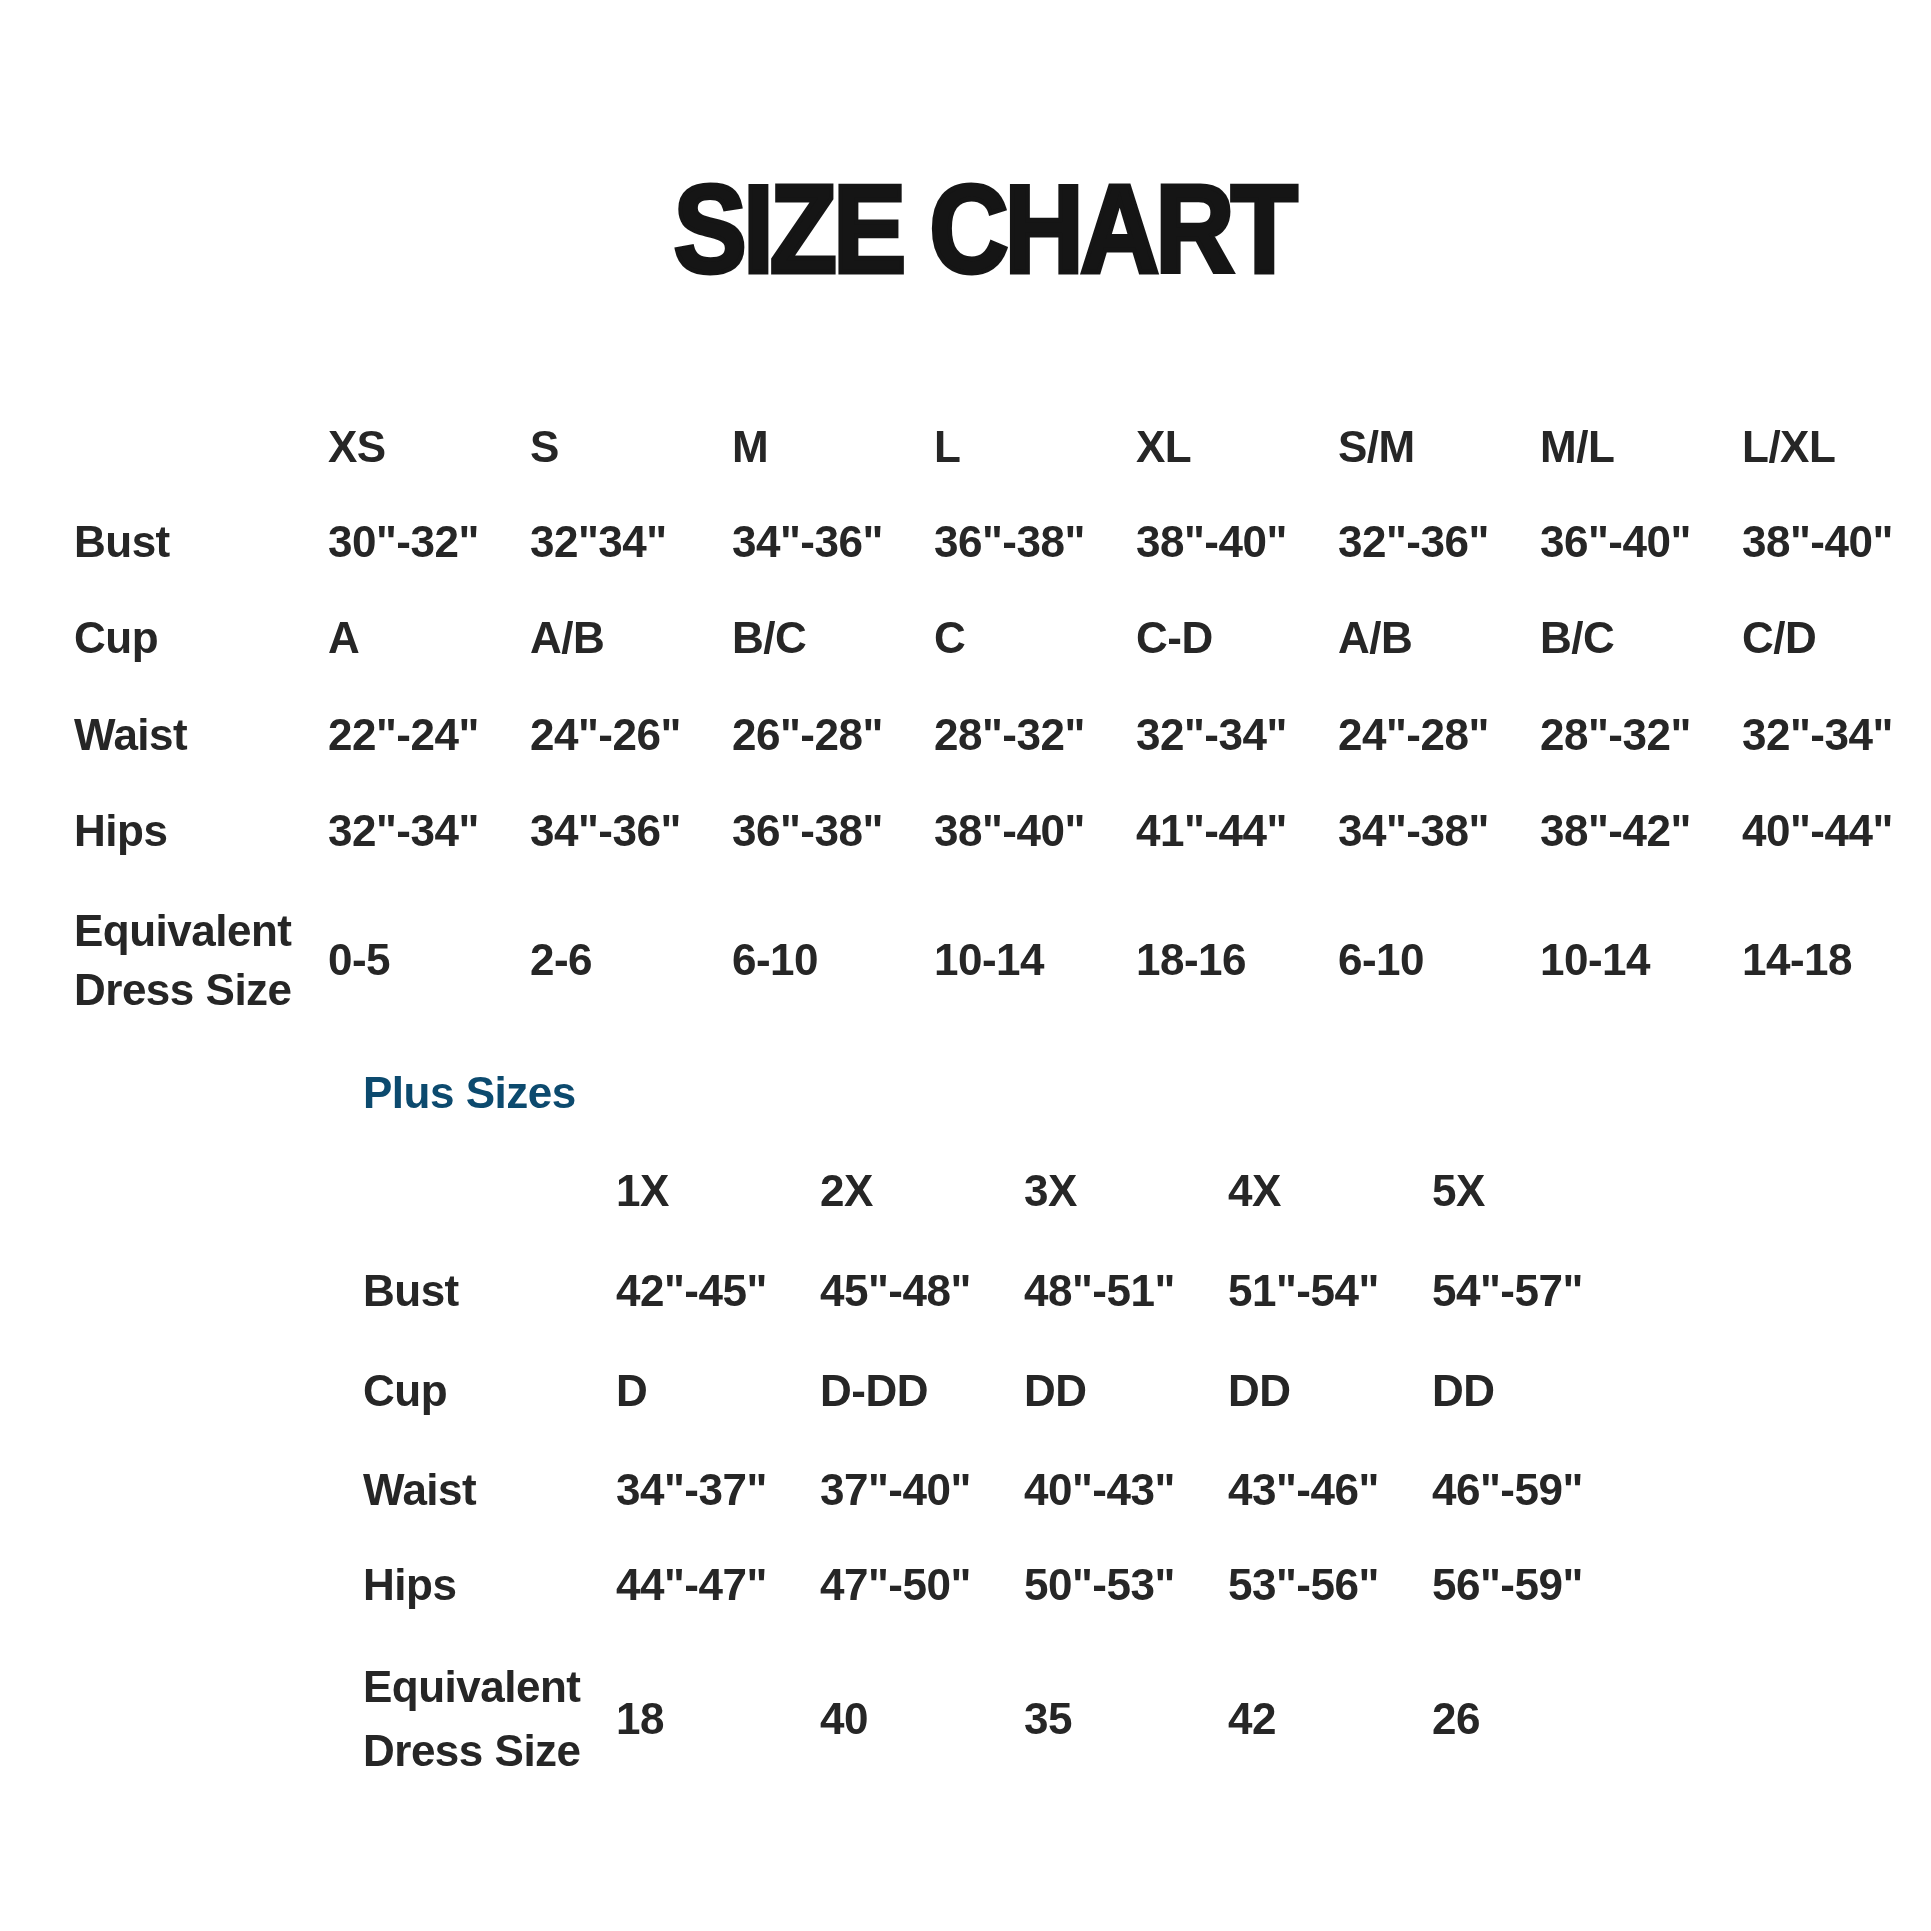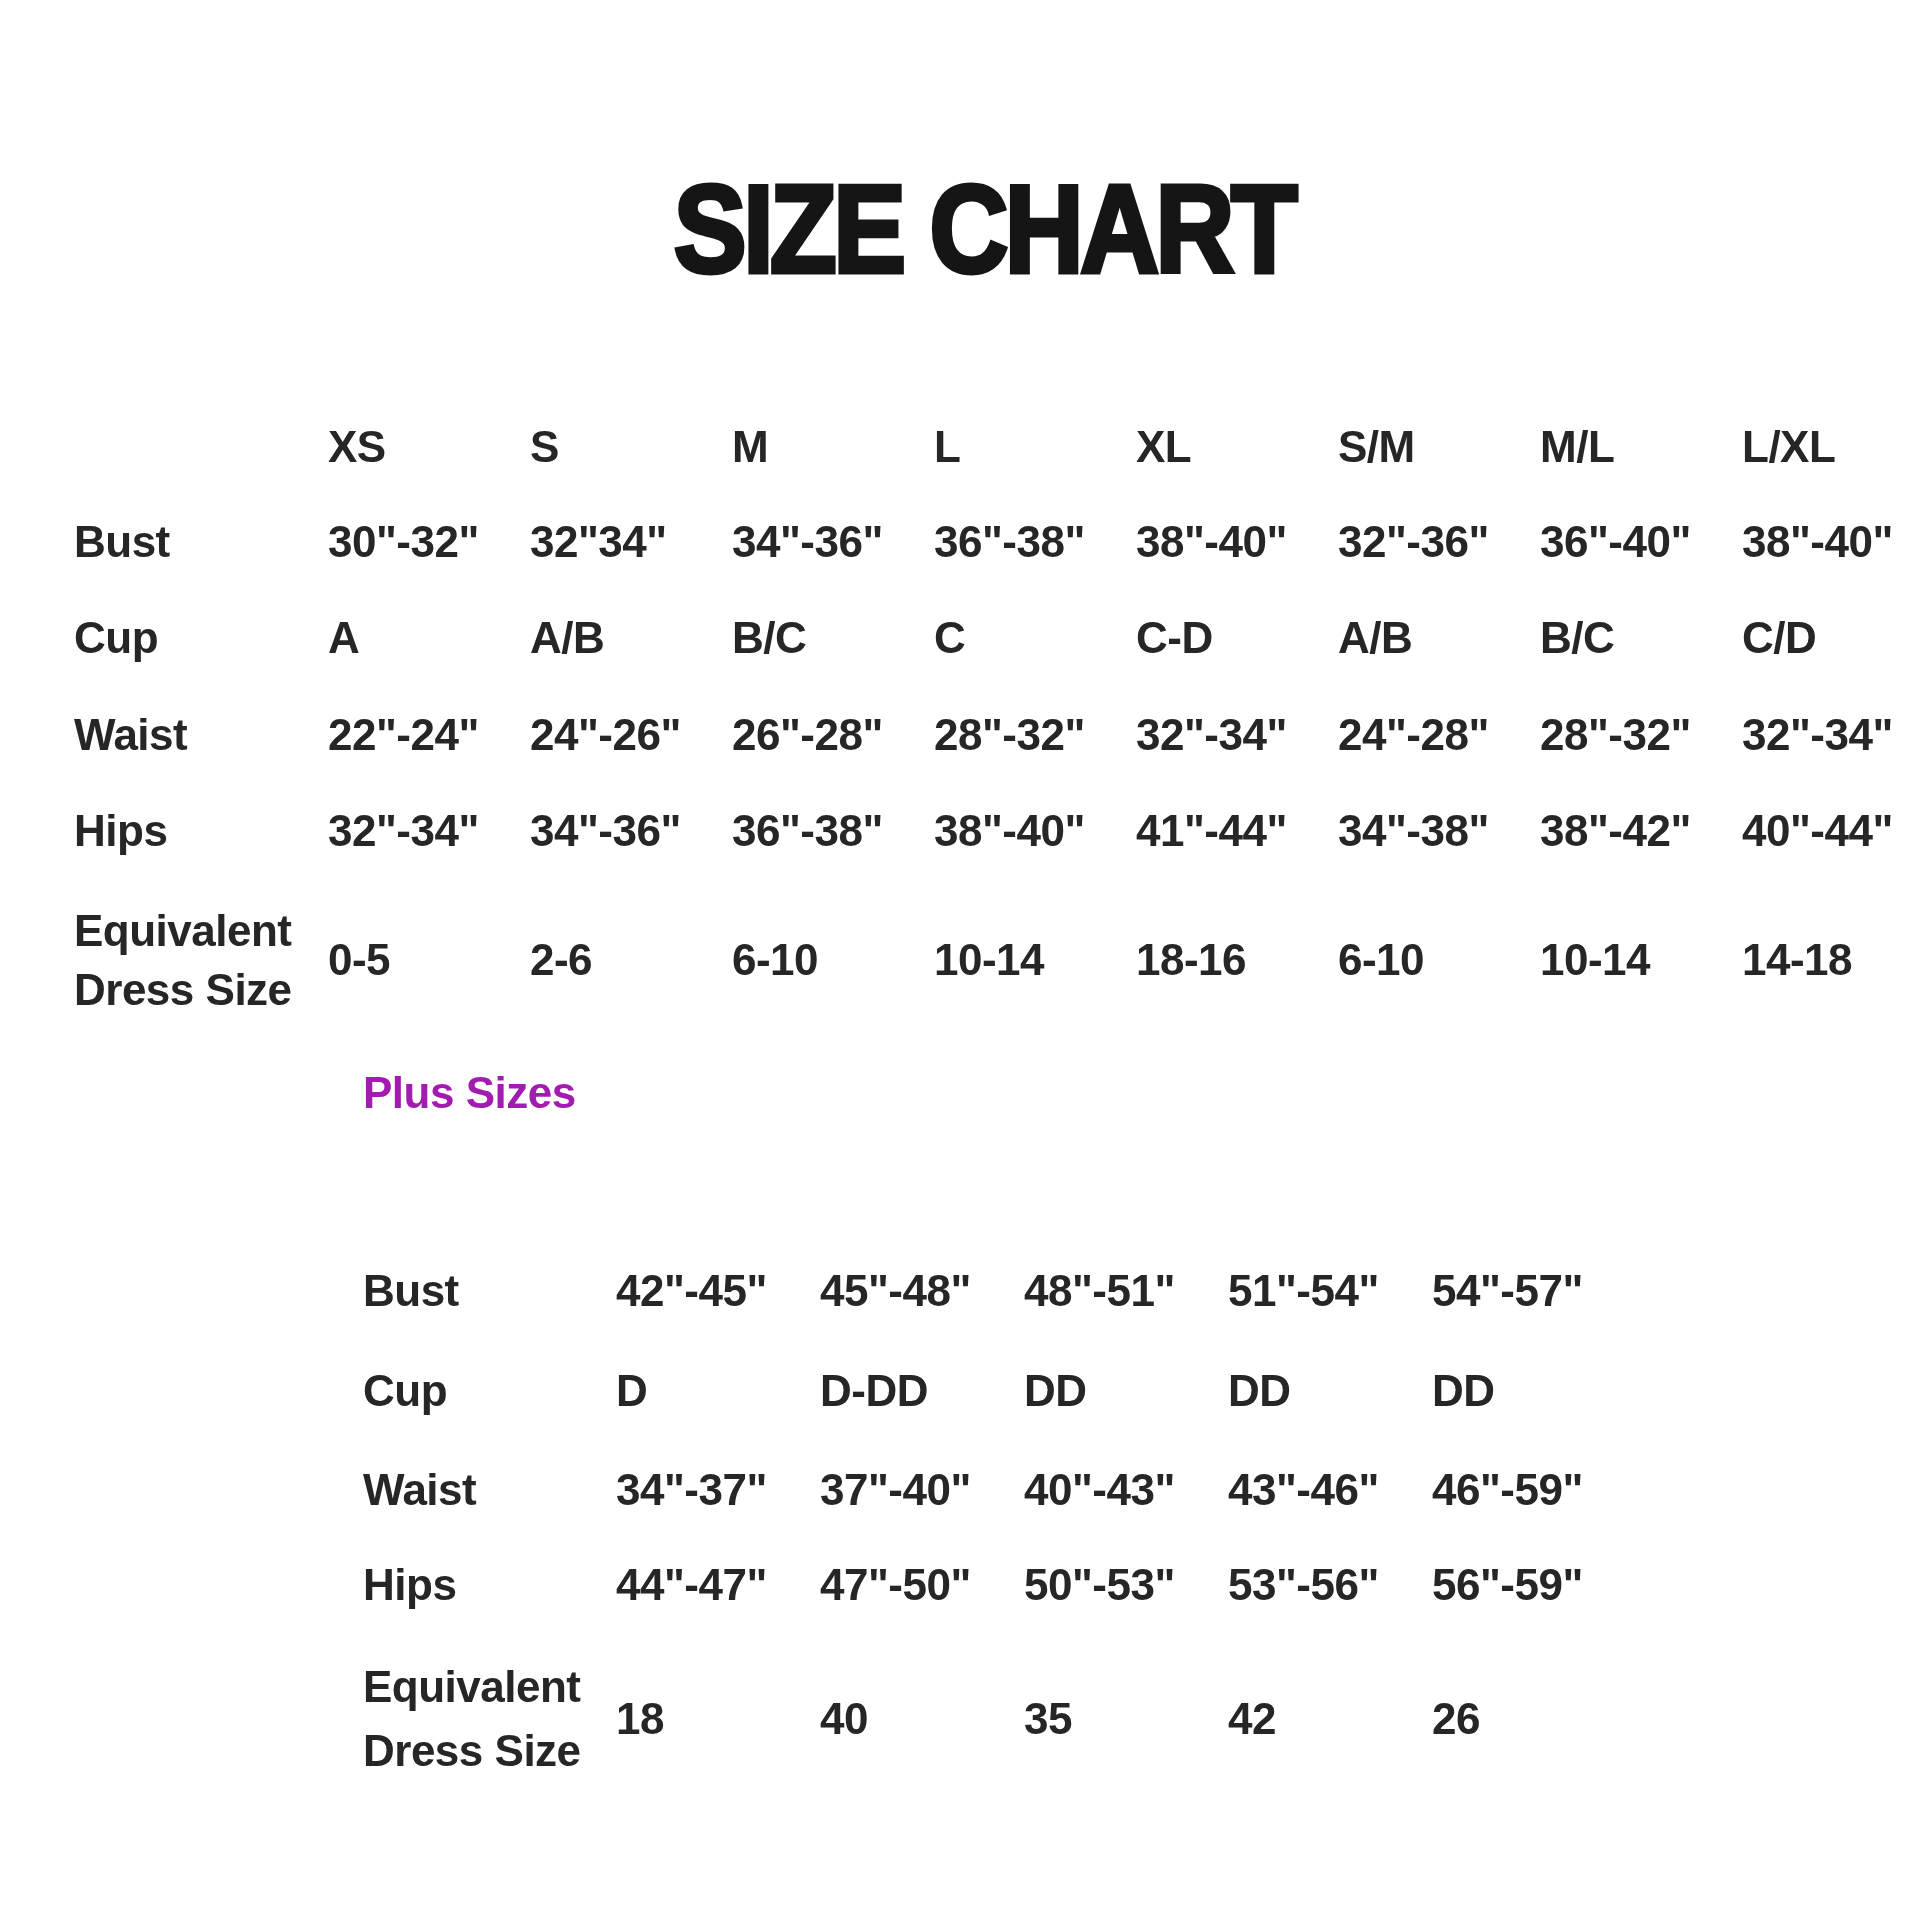--- a/index.html
+++ b/index.html
@@ -42,21 +42,21 @@
   .equiv{align-items:center;}
   .t1.equiv{top:901px;height:118px;}
   .t2.equiv{top:1655px;height:127px;}
   .t1 .label2line{line-height:59px;}
   .t2 .label2line{line-height:64px;}
   .plus-heading{
     position:absolute;
     left:363px;top:1064px;
     font-size:44px;font-weight:bold;line-height:58px;
     letter-spacing:-0.5px;
-    color:#a21caf;
+    color:#0c4a6e;
   }
 </style>
 </head>
 <body>
 
 <div class="page">
 
   <div class="title">SIZE CHART</div>
 
   <div class="row t1" style="top:418px">
@@ -129,20 +129,28 @@
     <div class="cell">6-10</div>
     <div class="cell">10-14</div>
     <div class="cell">18-16</div>
     <div class="cell">6-10</div>
     <div class="cell">10-14</div>
     <div class="cell">14-18</div>
   </div>
 
   <div class="plus-heading">Plus Sizes</div>
 
+  <div class="row t2" style="top:1162px">
+    <div class="cell"></div>
+    <div class="cell">1X</div>
+    <div class="cell">2X</div>
+    <div class="cell">3X</div>
+    <div class="cell">4X</div>
+    <div class="cell">5X</div>
+  </div>
 
   <div class="row t2" style="top:1262px">
     <div class="cell">Bust</div>
     <div class="cell">42"-45"</div>
     <div class="cell">45"-48"</div>
     <div class="cell">48"-51"</div>
     <div class="cell">51"-54"</div>
     <div class="cell">54"-57"</div>
   </div>
 

